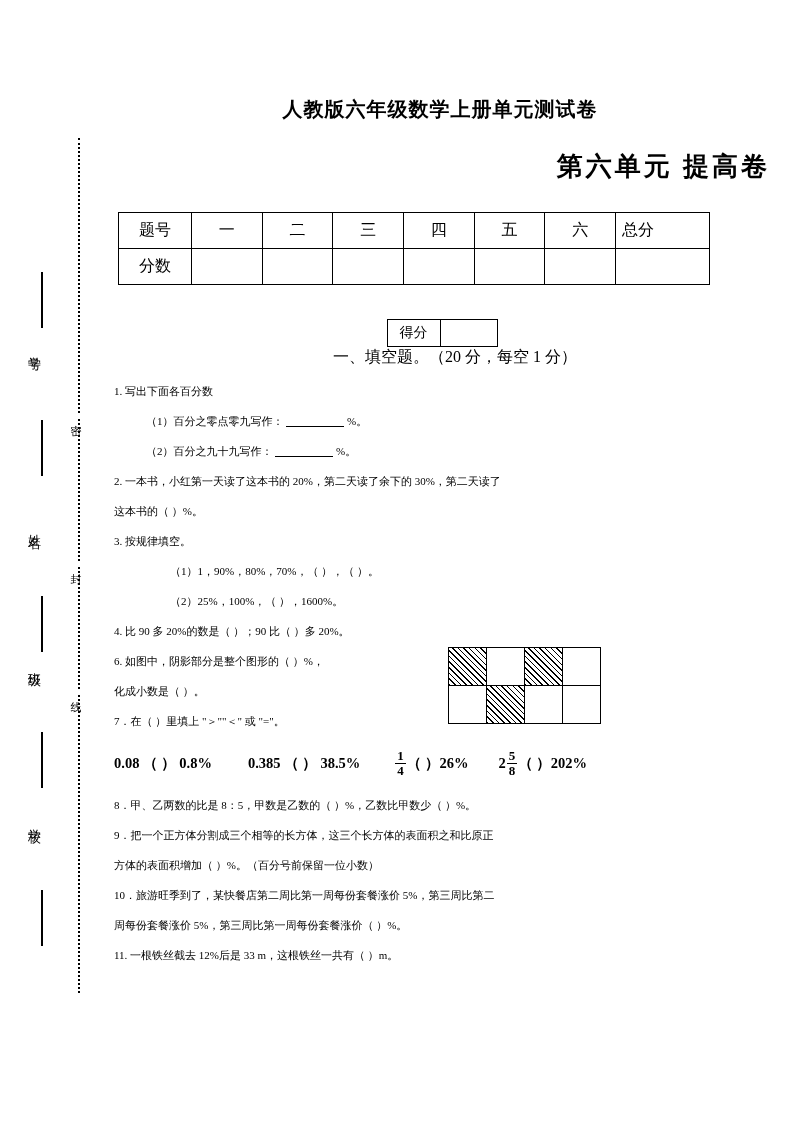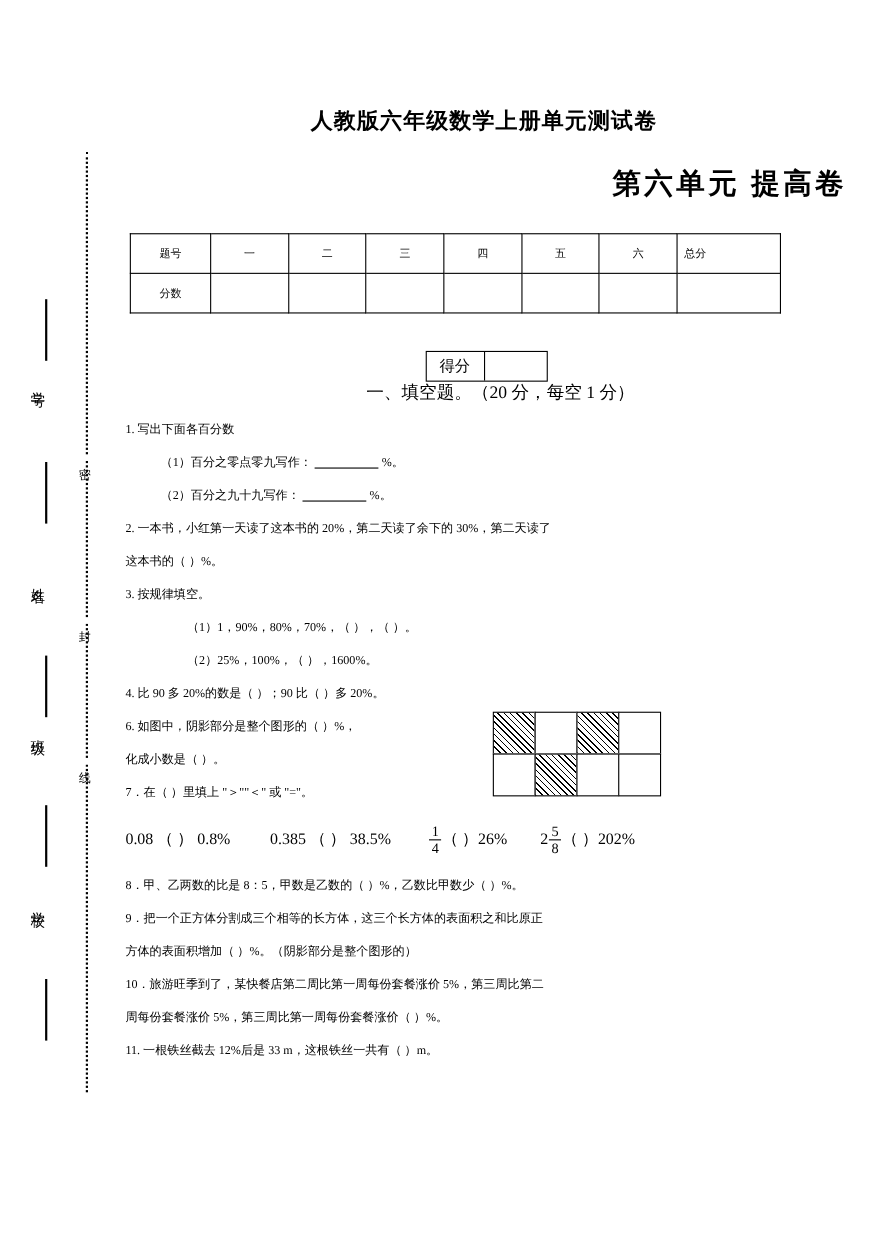--- a/index.html
+++ b/index.html
@@ -107,21 +107,21 @@
   
   .score-table {
     margin: 28px 0 0 8px;
     border-collapse: collapse;
     width: 592px;
     table-layout: fixed;
   }
   .score-table td {
     border: 1px solid #000;
     height: 33px;
-    font-size: 10px;
+    font-size: 16px;
     text-align: center;
     vertical-align: middle;
     font-family: "Liberation Serif", serif;
   }
   .score-table td.head-col {
     width: 70px;
   }
   .score-table td.total-col {
     text-align: left;
     padding-left: 6px;
@@ -204,20 +204,21 @@
     );
   }
 
   
   .cmp-row {
     font-size: 14.5px;
     line-height: 30px;
     margin-top: 12px;
     display: flex;
     align-items: center;
+    font-weight: bold;
   }
   .cmp-item { white-space: nowrap; }
   .frac {
     display: inline-flex;
     flex-direction: column;
     align-items: center;
     vertical-align: middle;
     font-size: 13px;
     line-height: 1.05;
     margin: 0 1px;
@@ -361,21 +362,21 @@
           <span class="den">8</span>
         </span>
         <span>（      ）</span>
         <span>202%</span>
       </span>
     </div>
 
     <div class="q" style="margin-top:12px">8．甲、乙两数的比是 8：5，甲数是乙数的（      ）%，乙数比甲数少（      ）%。</div>
 
     <div class="q">9．把一个正方体分割成三个相等的长方体，这三个长方体的表面积之和比原正</div>
-    <div class="q">方体的表面积增加（      ）%。（阴影部分是整个图形的）</div>
+    <div class="q">方体的表面积增加（      ）%。（百分号前保留一位小数）</div>
 
     <div class="q">10．旅游旺季到了，某快餐店第二周比第一周每份套餐涨价 5%，第三周比第二</div>
     <div class="q">周每份套餐涨价 5%，第三周比第一周每份套餐涨价（      ）%。</div>
 
     <div class="q">11. 一根铁丝截去 12%后是 33 m，这根铁丝一共有（         ）m。</div>
 
   </div>
 </div>
 
 </body></html>

